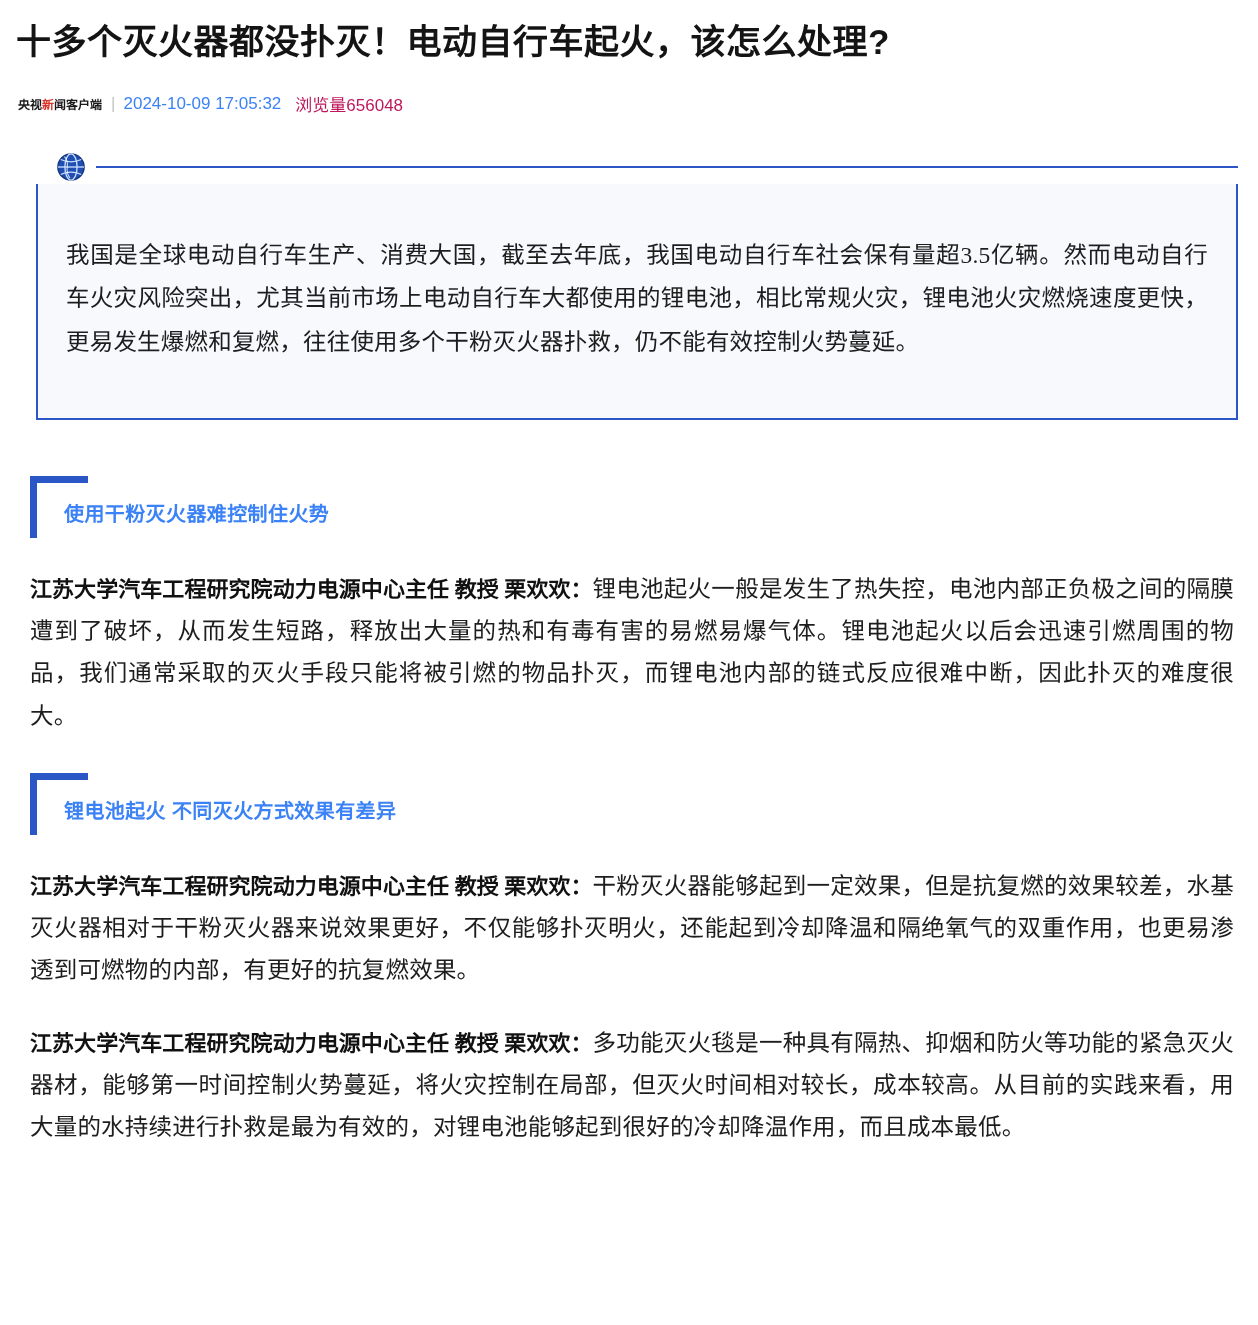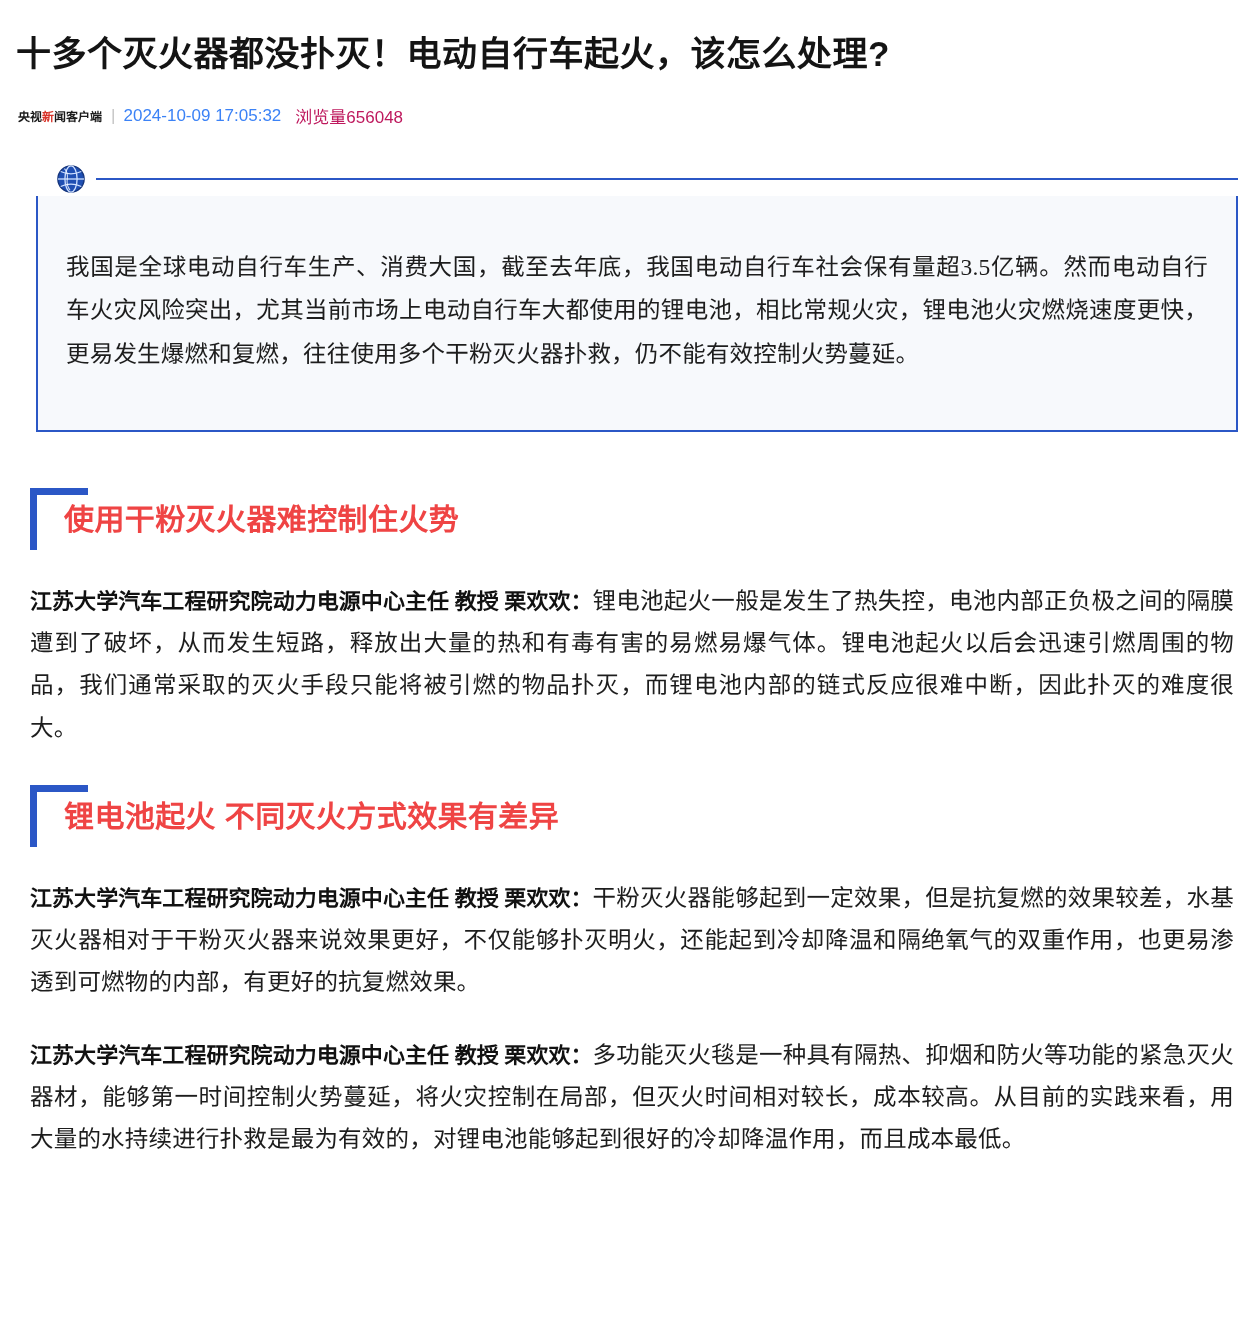--- a/index.html
+++ b/index.html
@@ -10,21 +10,21 @@
   body {
     width: 1258px;
     min-height: 1325px;
     font-family: "Liberation Sans", "DejaVu Sans", sans-serif;
     color: #222222;
     -webkit-font-smoothing: antialiased;
   }
   .page {
     width: 1258px;
     box-sizing: border-box;
-    padding: 24px 14px 24px 14px;
+    padding: 12px 14px 24px 14px;
   }
 
   
   .article-title {
     font-size: 35px;
     line-height: 1.35;
     font-weight: bold;
     color: #141414;
     letter-spacing: 0.5px;
     margin: 6px 0 26px 2px;
@@ -118,23 +118,23 @@
     left: 0;
     top: 0;
     width: 58px;
     height: 62px;
     border-left: 7px solid #2b57c6;
     border-top: 7px solid #2b57c6;
     box-sizing: border-box;
   }
   .section-heading-text {
     position: relative;
-    font-size: 30px;
-    font-weight: bold;
-    color: #ef4444;
+    font-size: 20px;
+    font-weight: bold;
+    color: #3b82f6;
     line-height: 1.2;
     letter-spacing: 0.4px;
     padding-bottom: 2px;
   }
 
   
   .body-par {
     margin: 0 10px 36px 16px;
     font-size: 23.5px;
     line-height: 1.8;

